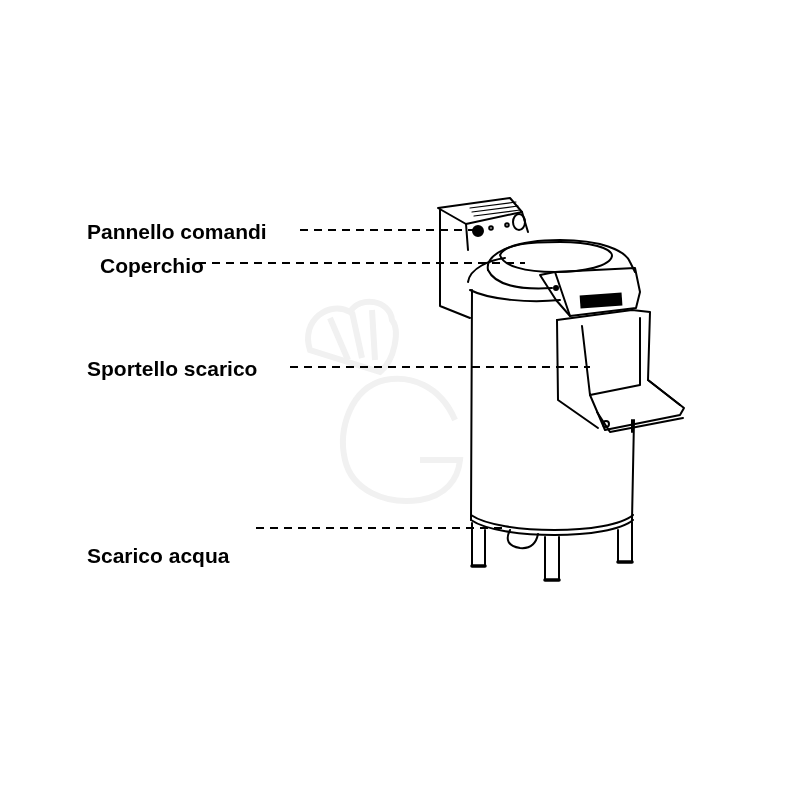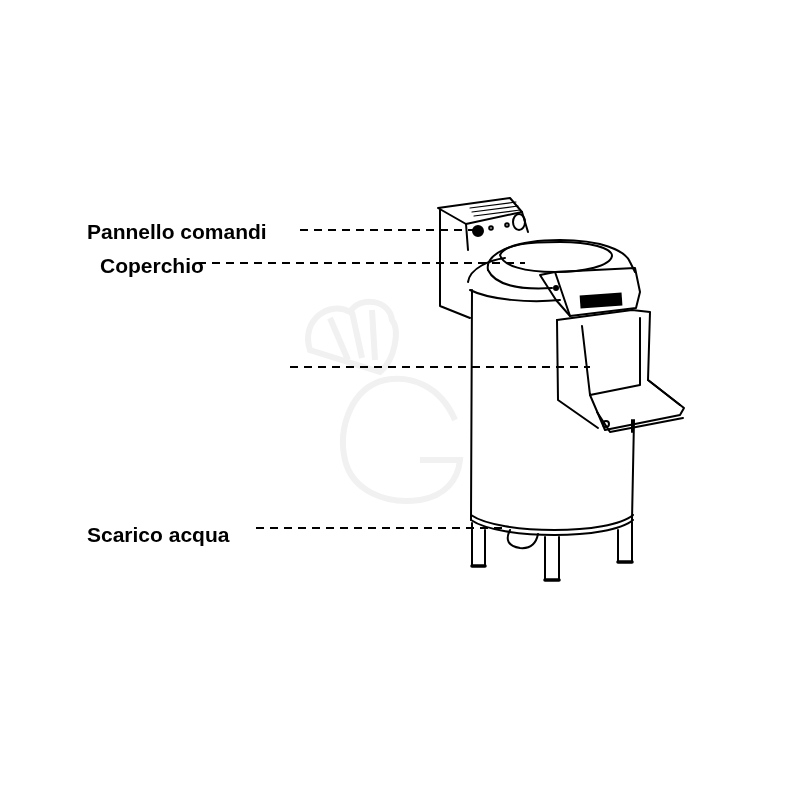--- a/index.html
+++ b/index.html
@@ -10,21 +10,21 @@
       font-family: "Liberation Sans", sans-serif;
       font-weight: bold;
       font-size: 21px;
       color: #000000;
       white-space: nowrap;
       line-height: 1;
     }
     #lbl-0 { left: 87px; top: 221px; }
     #lbl-1 { left: 100px; top: 255px; }
     #lbl-2 { left: 87px; top: 358px; }
-    #lbl-3 { left: 87px; top: 524px; }
+    #lbl-3 { left: 87px; top: 545px; }
     svg { position: absolute; left: 0; top: 0; }
   </style>
 </head>
 <body>
 
 <div class="canvas">
 
   <svg width="800" height="800" viewBox="0 0 800 800">
 
     <g fill="none" stroke="#f1f1f1" stroke-width="6">
@@ -92,14 +92,15 @@
     <g fill="none" stroke="#000" stroke-width="2" stroke-dasharray="8,6">
       <line x1="300" y1="230" x2="478" y2="230"></line>
       <line x1="198" y1="263" x2="525" y2="263"></line>
       <line x1="290" y1="367" x2="590" y2="367"></line>
       <line x1="256" y1="528" x2="508" y2="528"></line>
     </g>
   </svg>
 
   <div class="label" id="lbl-0">Pannello comandi</div>
   <div class="label" id="lbl-1">Coperchio</div>
+  <div class="label" id="lbl-2">Sportello scarico</div>
   <div class="label" id="lbl-3">Scarico acqua</div>
 </div>
 
 </body></html>

